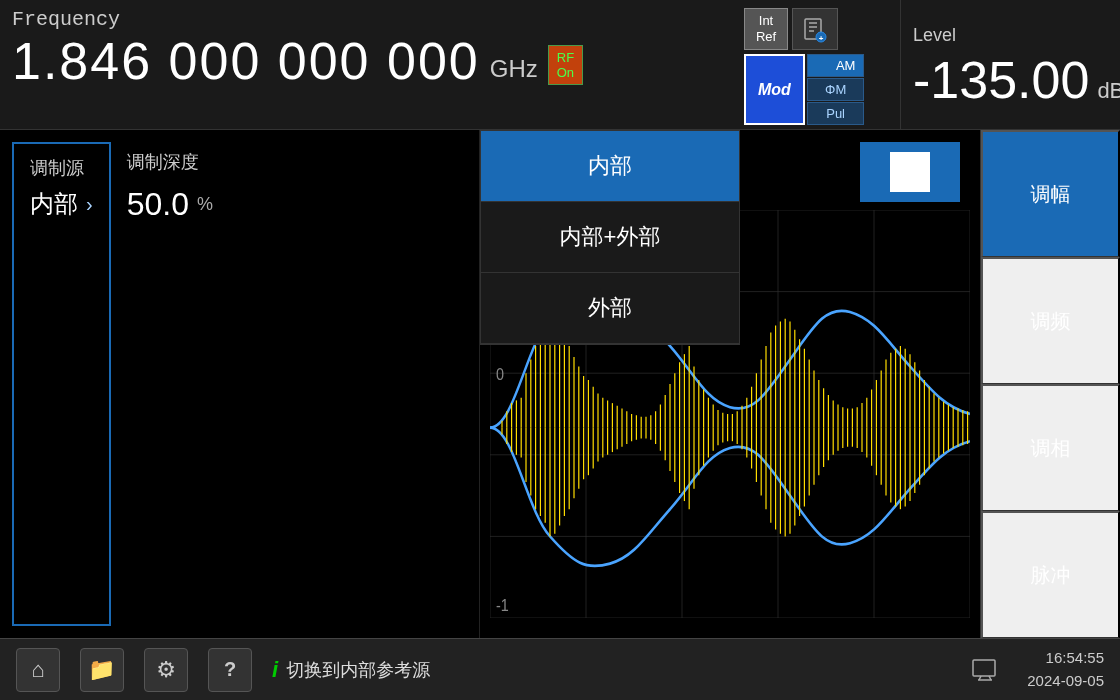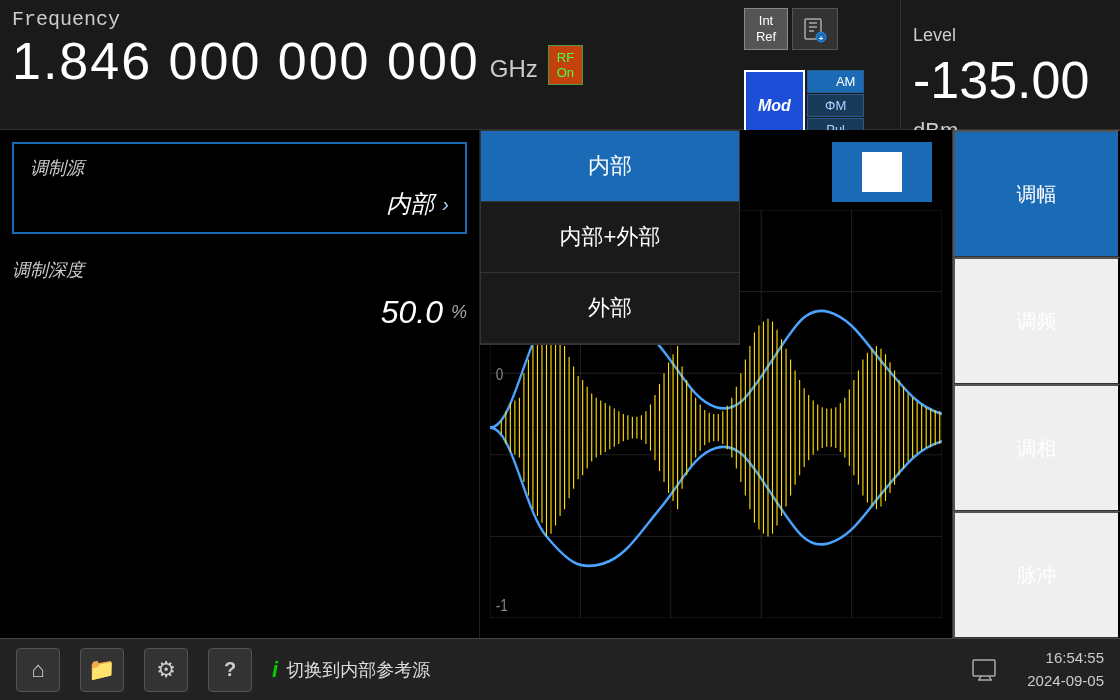--- a/index.html
+++ b/index.html
@@ -61,21 +61,21 @@
       align-self: flex-end;
       margin-bottom: 6px;
     }
 
     
     .middle-controls {
       display: flex;
       flex-direction: column;
       width: 160px;
       padding: 8px 4px;
-      gap: 20px;
+      gap: 4px;
     }
     .int-ref-block {
       display: flex;
       align-items: center;
       gap: 4px;
     }
     .int-ref-box {
       background: #555;
       border: 1px solid #888;
       padding: 4px 8px;
@@ -140,21 +140,20 @@
     }
     .level-label {
       font-size: 18px;
       color: #ccc;
       margin-bottom: 4px;
     }
     .level-value-row {
       display: flex;
       align-items: baseline;
       gap: 8px;
-      flex-direction: column;
     }
     .level-value {
       font-size: 52px;
       font-weight: 300;
       color: #fff;
     }
     .level-unit {
       font-size: 22px;
       color: #ccc;
     }
@@ -164,25 +163,24 @@
       display: flex;
       height: 508px;
       position: relative;
     }
 
     
     .left-panel {
       width: 480px;
       padding: 12px;
       display: flex;
-      flex-direction: column;
+      flex-direction: row;
       gap: 16px;
       background: #000;
       border-right: 1px solid #222;
-      font-style: italic;
     }
 
     .param-box {
       border: 2px solid #1a6ab5;
       padding: 12px 16px;
       position: relative;
     }
     .param-label {
       font-size: 18px;
       color: #ccc;
@@ -265,21 +263,21 @@
       padding: 0 10px;
     }
 
     .waveform-svg {
       width: 100%;
       height: 100%;
     }
 
     
     .right-sidebar {
-      width: 168px;
+      width: 140px;
       background: #111;
       border-left: 1px solid #333;
       display: flex;
       flex-direction: column;
     }
     .sidebar-btn {
       flex: 1;
       display: flex;
       align-items: center;
       justify-content: center;

